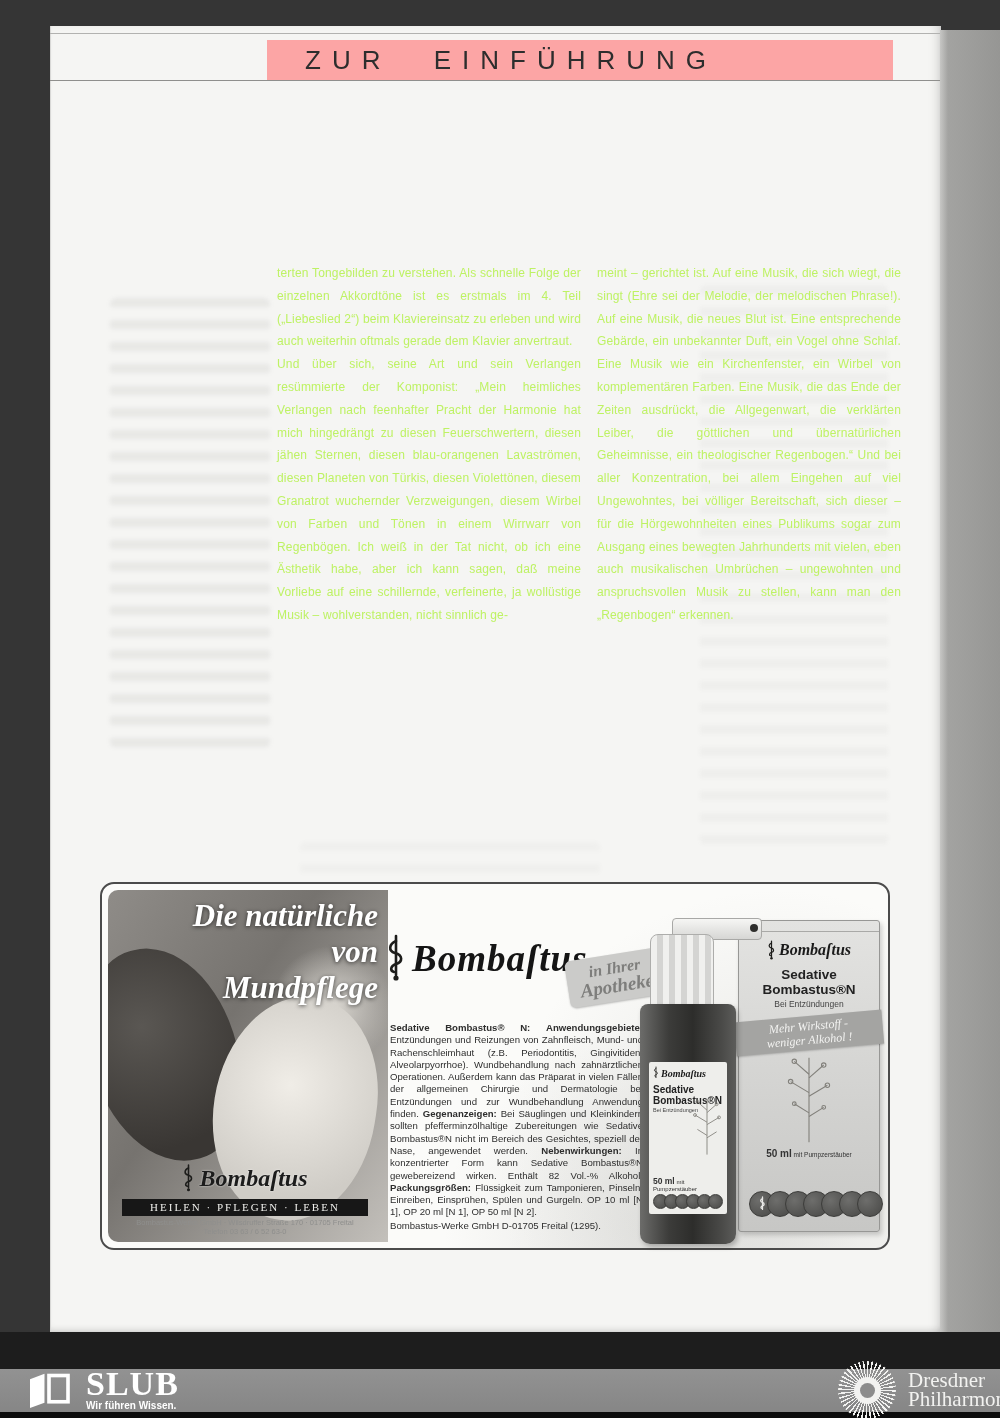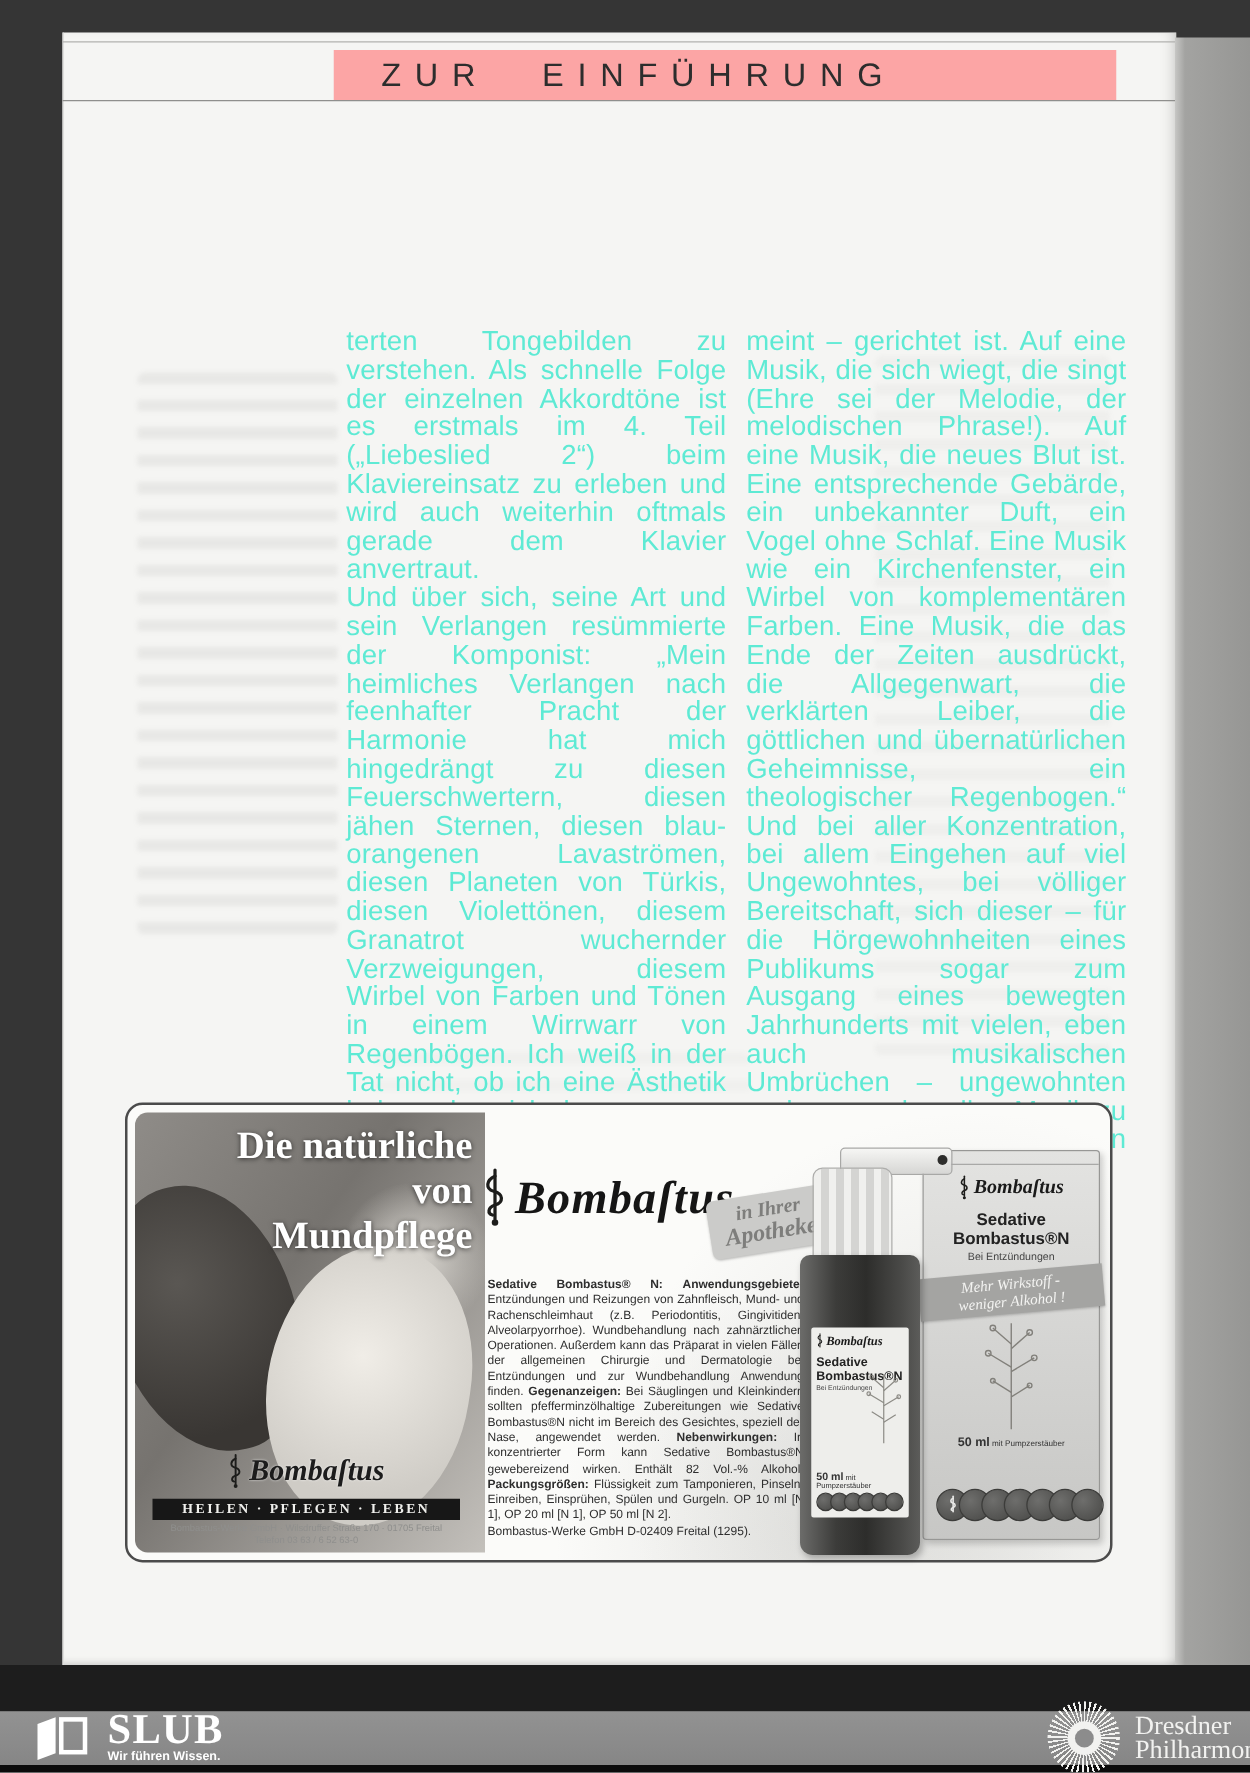--- a/index.html
+++ b/index.html
@@ -19,21 +19,21 @@
         font-size:26px;letter-spacing:11px;word-spacing:24px;color:#2d2d2d;}
 
   
   .ghost{position:absolute;border-radius:6px;filter:blur(2px);
         background:repeating-linear-gradient(180deg,rgba(125,125,123,.20) 0 9px,rgba(0,0,0,0) 9px 22px);}
   .ghost.g-left{left:110px;top:298px;width:160px;height:450px;opacity:.55;}
   .ghost.g-right{left:700px;top:285px;width:188px;height:560px;opacity:.28;}
   .ghost.g-mid{left:300px;top:842px;width:300px;height:34px;opacity:.22;}
 
   
-  .col{position:absolute;top:262px;width:304px;color:#5eead4;font-size:22px;line-height:22.8px;
+  .col{position:absolute;top:262px;width:304px;color:#bef264;font-size:12px;line-height:22.8px;
        text-align:justify;letter-spacing:.15px;}
   .col p{margin:0;}
   .col1{left:277px;}
   .col2{left:597px;}
 
   
   .ad{position:absolute;left:100px;top:882px;width:790px;height:368px;box-sizing:border-box;
       border:2px solid #4b4b4b;border-radius:14px;
       background:
         radial-gradient(circle at 86% 78%, rgba(176,176,172,.30), rgba(0,0,0,0) 38%),
@@ -45,28 +45,28 @@
       background:linear-gradient(125deg,#8f8c88 0%,#76736f 40%,#c3c0bb 100%);}
   .photo .man{position:absolute;left:-6%;top:16%;width:52%;height:62%;
       background:radial-gradient(circle at 40% 35%,#5a5753,#393633 75%);
       border-radius:46% 54% 44% 56%;transform:rotate(-14deg);}
   .photo .woman{position:absolute;left:38%;top:30%;width:58%;height:64%;
       background:radial-gradient(circle at 45% 40%,#f0ede7,#cfccc6 70%);
       border-radius:52% 48% 50% 50%;transform:rotate(9deg);}
   .photo .curls{position:absolute;left:58%;top:16%;width:44%;height:34%;
       background:radial-gradient(circle,#dcd9d3,rgba(220,217,211,0) 70%);border-radius:50%;}
   .headline{position:absolute;top:8px;right:10px;text-align:right;color:#fff;
-      font-family:"Liberation Serif",serif;font-weight:bold;
+      font-family:"Liberation Serif",serif;font-style:italic;font-weight:bold;
       font-size:31px;line-height:36px;text-shadow:0 1px 4px rgba(0,0,0,.65);}
   .photo-bottom{position:absolute;left:0;right:6px;bottom:6px;text-align:center;}
   .photo-brand{display:inline-flex;align-items:center;gap:4px;color:#1c1c1c;}
   .photo-brand .script{font-family:"Liberation Serif",serif;font-style:italic;font-weight:bold;
       font-size:24px;text-shadow:0 0 2px rgba(255,255,255,.8);}
   .photo-banner{margin:2px auto 0;width:246px;background:#171717;color:#efefec;
-      font-family:"Liberation Serif",serif;font-weight:bold;font-size:11px;line-height:17px;letter-spacing:2px;}
+      font-family:"Liberation Serif",serif;font-weight:normal;font-size:11px;line-height:17px;letter-spacing:2px;}
   .photo-address{margin-top:2px;font-size:7.5px;line-height:9px;color:#8f8f8d;}
 
   
   .slogan{position:absolute;left:356px;top:4px;background:#141414;color:#fff;border-radius:13px;
       padding:2px 18px 3px;font-family:"Liberation Serif",serif;font-style:italic;font-weight:bold;
       font-size:19px;white-space:nowrap;}
 
   
   .clef{display:inline-block;color:#1d1d1b;}
   .clef svg{display:block;width:100%;height:100%;}
@@ -237,21 +237,21 @@
         <b>Sedative Bombastus® N:</b>
         <b>Anwendungsgebiete:</b>
         <span>Entzündungen und Reizungen von Zahnfleisch, Mund- und Rachenschleimhaut (z.B. Periodontitis, Gingivitiden, Alveolarpyorrhoe). Wundbehandlung nach zahnärztlichen Operationen. Außerdem kann das Präparat in vielen Fällen der allgemeinen Chirurgie und Dermatologie bei Entzündungen und zur Wundbehandlung Anwendung finden.</span>
         <b>Gegenanzeigen:</b>
         <span>Bei Säuglingen und Kleinkindern sollten pfefferminzölhaltige Zubereitungen wie Sedative Bombastus®N nicht im Bereich des Gesichtes, speziell der Nase, angewendet werden.</span>
         <b>Nebenwirkungen:</b>
         <span>In konzentrierter Form kann Sedative Bombastus®N gewebereizend wirken. Enthält 82 Vol.-% Alkohol.</span>
         <b>Packungsgrößen:</b>
         <span>Flüssigkeit zum Tamponieren, Pinseln, Einreiben, Einsprühen, Spülen und Gurgeln. OP 10 ml [N 1], OP 20 ml [N 1], OP 50 ml [N 2].</span>
       </p>
-      <p class="company">Bombastus-Werke GmbH D-02409 Freital (1295).</p>
+      <p class="company">Bombastus-Werke GmbH D-01705 Freital (1295).</p>
     </div>
 
     <div class="pbox">
       <div class="brand-mini">
         <span class="clef">
           <svg viewBox="0 0 22 46">
               <path d="M11 1 L11 40" stroke="currentColor" stroke-width="3" fill="none" stroke-linecap="round"></path>
               <path d="M11 6 C4 9 3 16 10 18 C18 20 18 27 11 29 C5 31 5 36 9 37" stroke="currentColor" stroke-width="3" fill="none" stroke-linecap="round"></path>
               <circle cx="11" cy="43" r="3" fill="currentColor"></circle>
             </svg>

